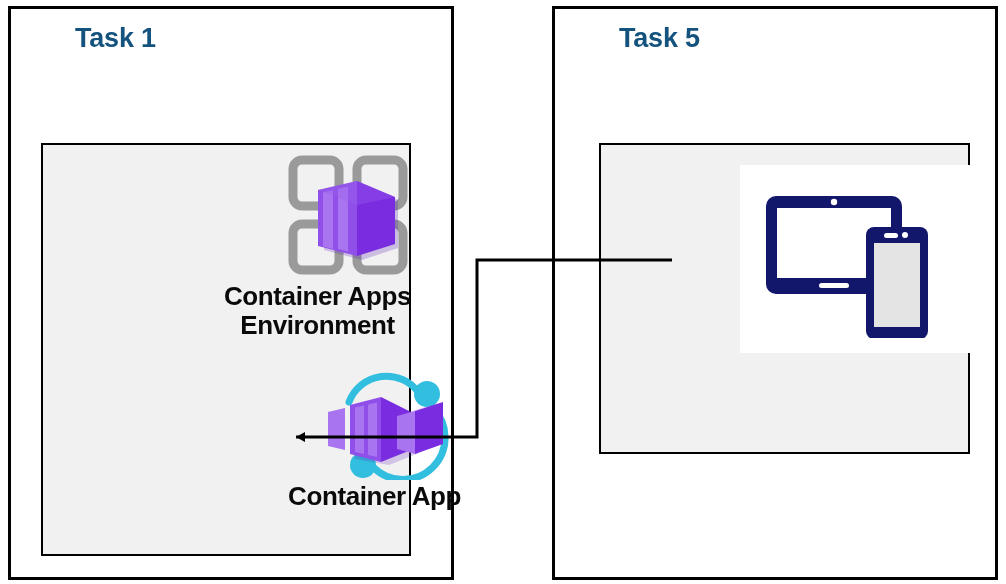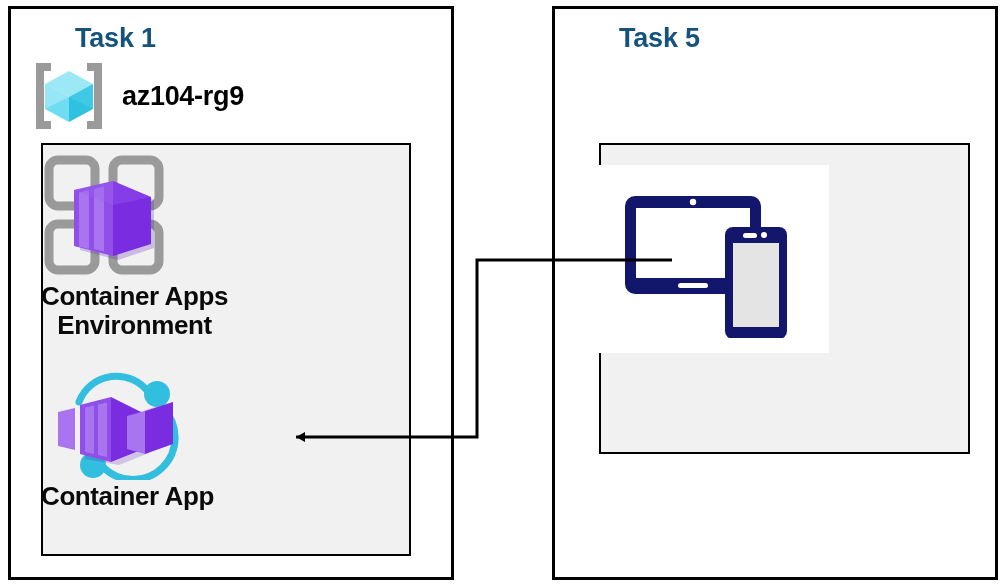--- a/index.html
+++ b/index.html
@@ -67,21 +67,21 @@
     box-sizing: border-box;
   }
   #task1-inner { left: 41px;  top: 143px; width: 370px; height: 413px; }
   #task2-inner { left: 599px; top: 143px; width: 371px; height: 311px; }
 
   
   .node {
     position: absolute;
     display: flex;
     flex-direction: column;
-    align-items: flex-start;
+    align-items: flex-end;
     text-align: center;
   }
   .node-label {
     font-size: 26px;
     font-weight: bold;
     color: #0a0a0a;
     line-height: 1.13;
     letter-spacing: -0.4px;
     white-space: pre-line;
   }
@@ -115,40 +115,20 @@
 </style>
 </head>
 <body>
 
 <div id="canvas">
 
   <div class="task-panel" id="task1-panel">
     <div class="task-title">Task 1</div>
   </div>
 
-  <div id="rg-row">
-    <span>
-      <svg width="78" height="74" viewBox="0 0 78 74" aria-hidden="true">
-
-        <path d="M21 4 L6 4 L6 70 L21 70 L21 62 L14 62 L14 12 L21 12 Z" fill="#9a9a9a"></path>
-
-        <path d="M57 4 L72 4 L72 70 L57 70 L57 62 L64 62 L64 12 L57 12 Z" fill="#9a9a9a"></path>
-
-        <path d="M39 12 L63 25 L39 38 L15 25 Z" fill="#9de8f7"></path>
-
-        <path d="M15 25 L39 38 L39 63 L15 50 Z" fill="#6fdcf2"></path>
-
-        <path d="M63 25 L63 50 L39 63 L39 38 Z" fill="#2ec2e0"></path>
-
-        <path d="M39 38 L15 25 L15 50 Z" fill="#b7eefb" opacity="0.55"></path>
-        <path d="M39 38 L63 25 L63 50 Z" fill="#57d3ee" opacity="0.45"></path>
-      </svg>
-    </span>
-    <span id="rg-label">az104-rg9</span>
-  </div>
 
   <div class="inner-box" id="task1-inner"></div>
 
   <div class="node" id="node-cae">
     <span>
       <svg width="126" height="126" viewBox="0 0 126 126" aria-hidden="true">
 
         <g fill="none" stroke="#9a9a9a" stroke-width="9">
           <rect x="8" y="8" width="46" height="46" rx="9"></rect>
           <rect x="72" y="8" width="46" height="46" rx="9"></rect>

